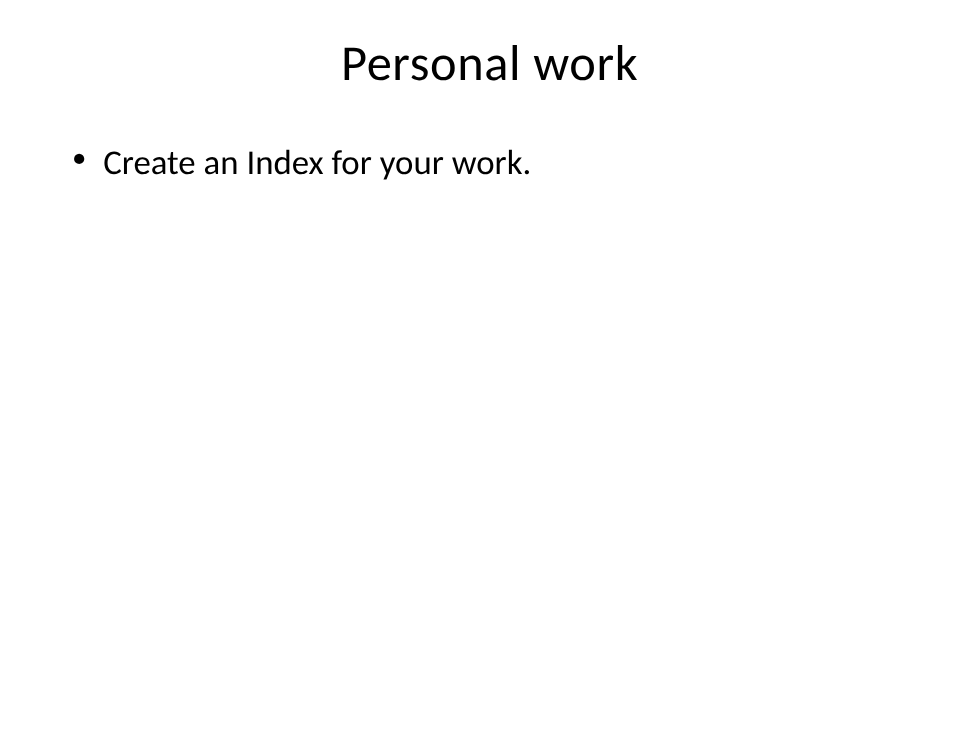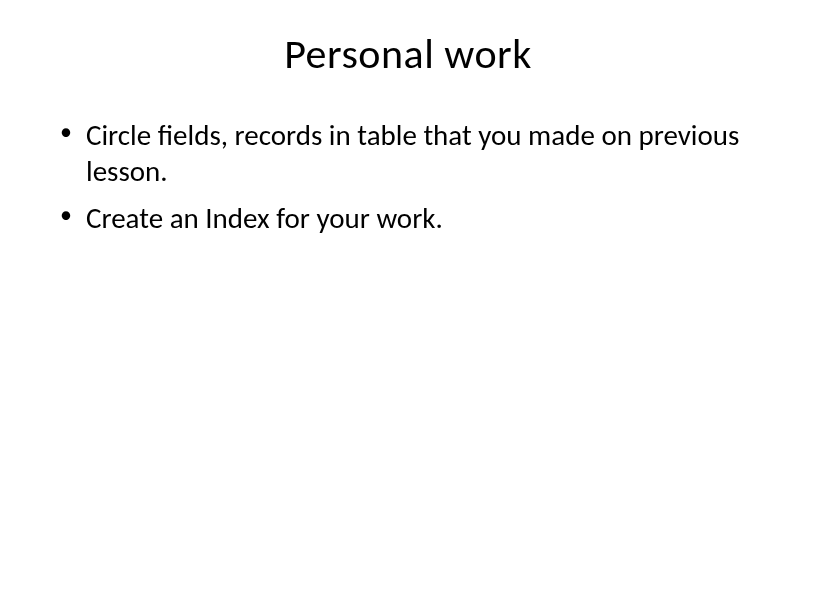--- a/index.html
+++ b/index.html
@@ -47,16 +47,15 @@
       top: 0;
       font-size: 24px;
     }
   </style>
 </head>
 <body>
 
 <div class="slide">
   <h1 class="title">Personal work</h1>
   <ul class="bullet-list">
-    <li class="bullet-item">Circle fields, records in table that you made on previous lesson.</li>
     <li class="bullet-item">Create an Index for your work.</li>
   </ul>
 </div>
 
 </body></html>

